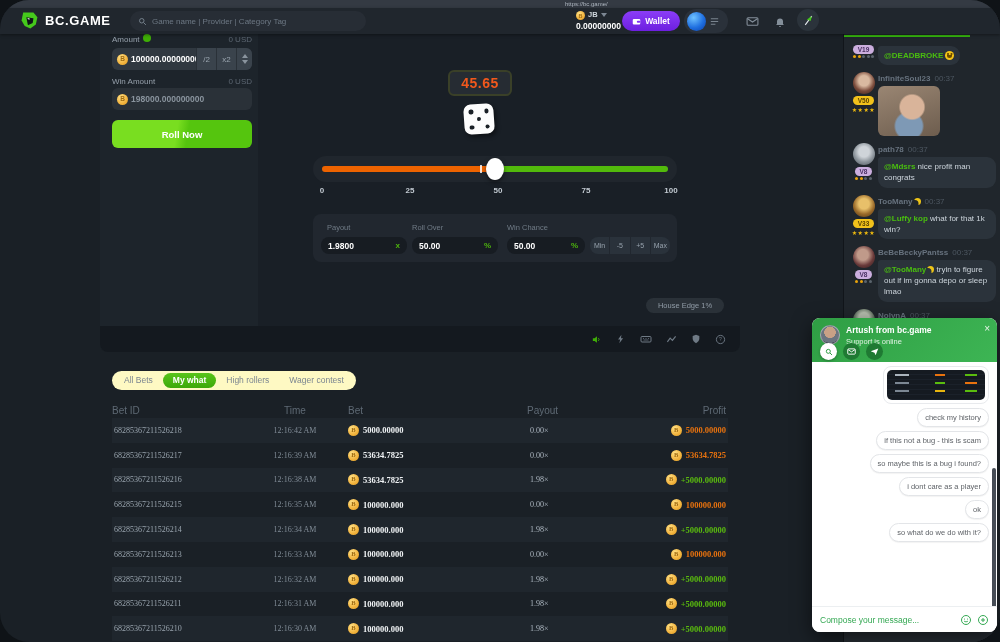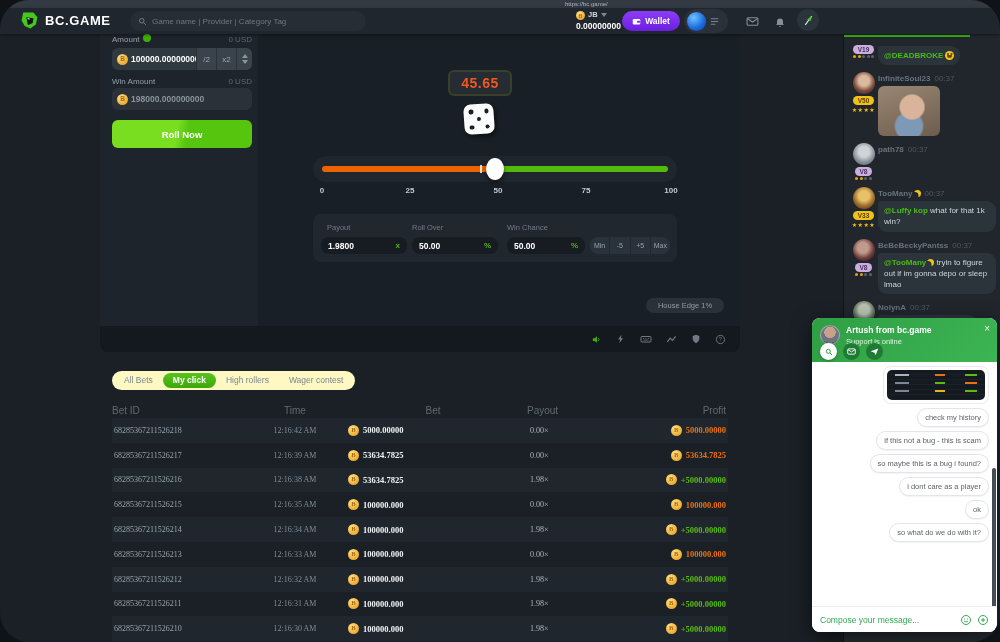--- a/index.html
+++ b/index.html
@@ -81,21 +81,21 @@
   .btable { position:absolute; left:112px; top:402px; width:616px; }
   .thead, .trow { display:grid; grid-template-columns:130px 106px 170px 110px 1fr; align-items:center; }
   .thead { height:16px; font-size:10px; color:#5e6974; }
   .trow { height:24.8px; font-size:8px;font-family:Liberation Serif, serif; }
   .trow.alt { background:#1f262d; }
   .td.betid { color:#99a4ae; padding-left:2px; cursor:pointer; }
   .td.time { color:#818c97; text-align:center; }
   .td.bet { color:#f0f3f5; font-weight:bold; font-size:8.5px; display:flex; align-items:center; gap:4px; }
   .td.payout { color:#aeb8c2; padding-left:12px; }
   .td.profit { display:flex; align-items:center; justify-content:flex-end; gap:4px; font-weight:bold; font-size:8.5px; padding-right:2px; }
-  .th.payout { padding-left:9px; } .th.time { text-align:center; } .th.bet { text-align:center; } .th.profit { text-align:right; padding-right:2px; }
+  .th.payout { padding-left:9px; } .th.time { text-align:center; } .th.bet { text-align:left; } .th.profit { text-align:right; padding-right:2px; }
   .pval[data-kind="loss"] { color:#e8720e; }
   .pval[data-kind="win"]  { color:#5abc0e; }
   .coin { width:11px; height:11px; border-radius:50%; background:radial-gradient(circle at 35% 30%,#ffe084,#f2b33d 60%,#d89a25); display:inline-block; position:relative; flex:none; }
   .coin::after { content:"B"; position:absolute; left:0; right:0; top:1px; text-align:center; font-size:6.5px; font-weight:bold; color:#a06a10; }
   .coin.sm { width:9px; height:9px; } .coin.sm::after { font-size:5.5px; top:0.5px; }
 
   
   .chat { position:absolute; left:843px; top:8px; width:157px; height:634px; background:#20262c; border-left:1px solid #11151a; }
   .chat-head { height:26px; display:flex; align-items:center; padding:0 8px; gap:4px; }
   .chat-title { font-size:10px; font-weight:bold; color:#dfe4e8; cursor:pointer; }
@@ -337,21 +337,21 @@
           <svg width="11" height="11" viewBox="0 0 24 24">
             <circle cx="12" cy="12" r="9" fill="none" stroke="currentColor" stroke-width="2"></circle>
             <text x="12" y="16" font-size="11" text-anchor="middle" fill="currentColor">?</text>
           </svg>
         </span>
     </div>
   </div>
 
   <div class="tabs">
     <span class="tab">All Bets</span>
-    <span class="tab active">My click</span>
+    <span class="tab active">My what</span>
     <span class="tab">High rollers</span>
     <span class="tab">Wager contest</span>
   </div>
 
   <div class="btable">
     <div class="thead">
       <div class="th">Bet ID</div>
       <div class="th time">Time</div>
       <div class="th bet">Bet</div>
       <div class="th payout">Payout</div>
@@ -534,20 +534,21 @@
           <span class="vbadge" data-kind="purple">V8</span>
           <span class="medals">
               <i></i>
               <i></i>
               <i></i>
               <i></i>
             </span>
         </div>
         <div class="msg-body">
           <div class="msg-head"><span>path78</span><span class="mtime">00:37</span></div>
+          <div class="cbubble"><span class="mention">@Mdsrs</span> <span>nice profit man congrats</span></div>
         </div>
       </div>
 
       <div class="msg">
         <div class="msg-left">
           <span class="cav av3"></span>
           <span class="vbadge" data-kind="gold">V33</span>
           <span class="stars"></span>
         </div>
         <div class="msg-body">

